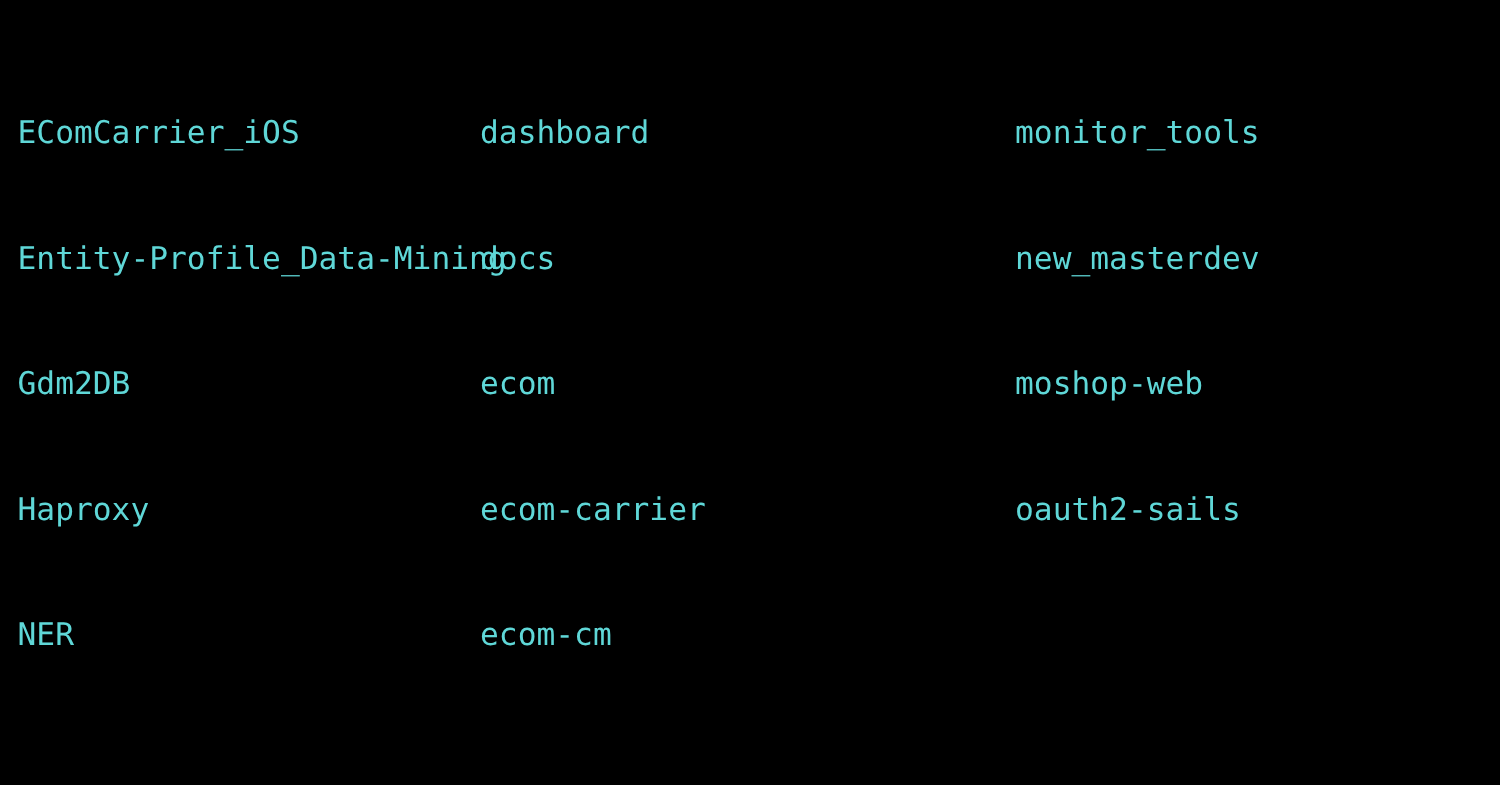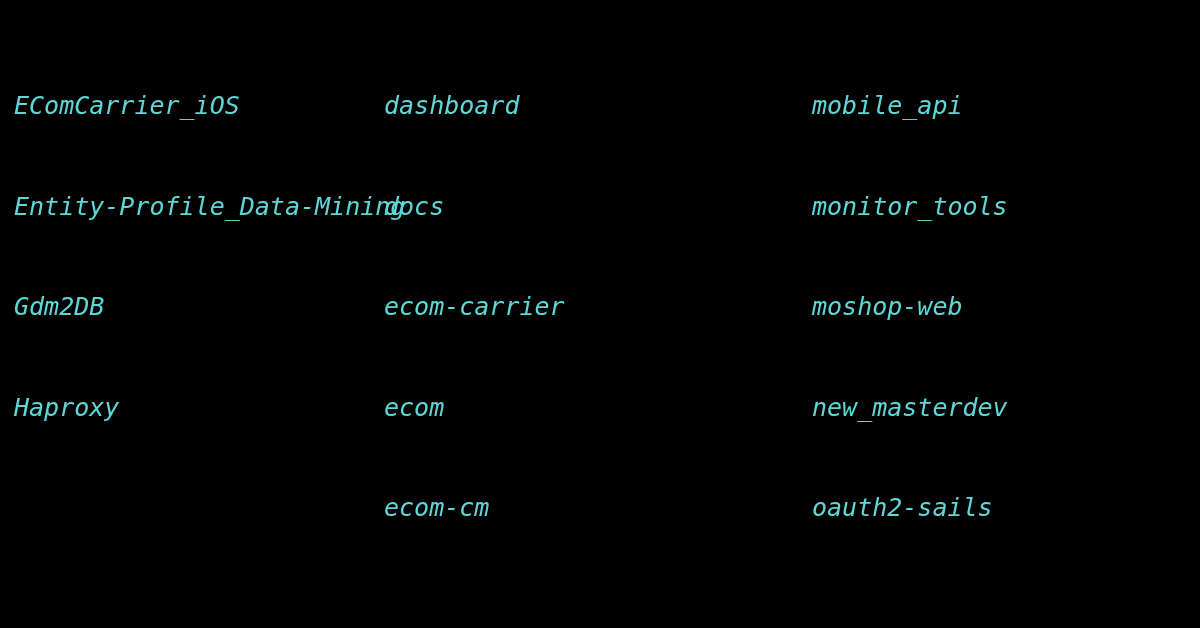--- a/index.html
+++ b/index.html
@@ -23,67 +23,66 @@
       display: flex;
     }
     .col {
       white-space: pre;
     }
     .col-1 { width: 370px; }
     .col-2 { width: 428px; }
     .col-3 { width: auto; }
     .entry {
       display: block;
-      font-style: italic;
     }
   </style>
 </head>
 <body>
 
 <div class="terminal">
   <div class="col col-1">
     <span class="entry">EComCarrier_iOS</span>
     <span class="entry">Entity-Profile_Data-Mining</span>
     <span class="entry">Gdm2DB</span>
     <span class="entry">Haproxy</span>
+    <span class="entry">NER</span>
     
     
     
     
     
     
     
     
     
     
     
   </div>
   <div class="col col-2">
     <span class="entry">dashboard</span>
     <span class="entry">docs</span>
+    <span class="entry">ecom</span>
     <span class="entry">ecom-carrier</span>
-    <span class="entry">ecom</span>
     <span class="entry">ecom-cm</span>
     
     
     
     
     
     
     
     
     
     
     
   </div>
   <div class="col col-3">
-    <span class="entry">mobile_api</span>
     <span class="entry">monitor_tools</span>
+    <span class="entry">new_masterdev</span>
     <span class="entry">moshop-web</span>
-    <span class="entry">new_masterdev</span>
     <span class="entry">oauth2-sails</span>
     
     
     
     
     
     
     
     
     

